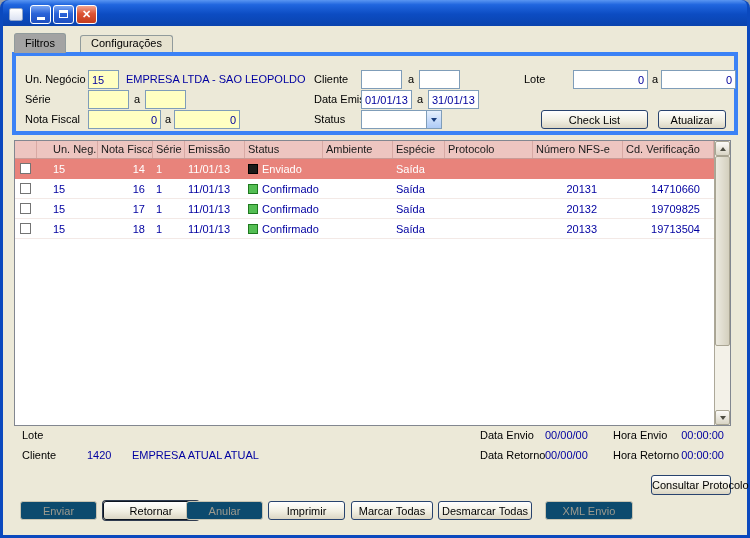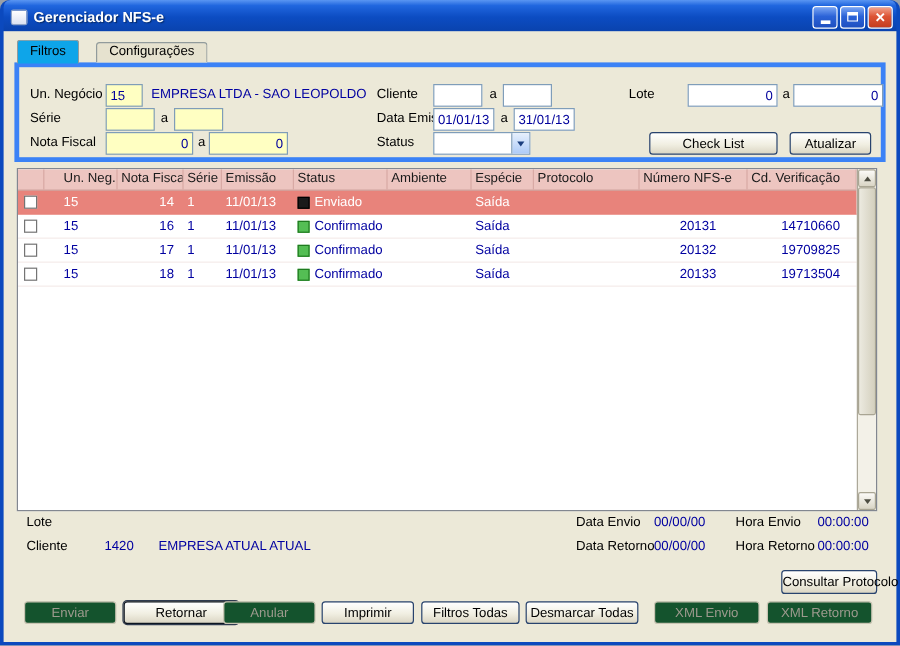--- a/index.html
+++ b/index.html
@@ -23,21 +23,21 @@
   .wc-close { background:linear-gradient(#F2A58F,#DD5435 45%,#C33C1E); color:#fff; font-size:11px; font-weight:bold; }
   .glyph-min { width:8px; height:3px; background:#fff; margin-top:9px; }
   .glyph-max { width:9px; height:8px; border:1px solid #fff; border-top-width:3px; }
 
   
   .wbody { position:relative; width:744px; height:509px; background:#ECE9D8; }
 
   
   .tabs { position:absolute; top:7px; left:11px; height:20px; z-index:3; }
   .tab { position:absolute; padding:0 10px; border:1px solid #919B9C; border-bottom:none;
-         border-radius:3px 3px 0 0; background:#0ea5e9; line-height:18px; cursor:default; white-space:nowrap; }
+         border-radius:3px 3px 0 0; background:#a3a3a3; line-height:18px; cursor:default; white-space:nowrap; }
   .tab-active { left:0; top:0; height:20px; z-index:3; font-weight:normal; }
   .tab-idle   { left:66px; top:2px; height:17px; line-height:15px; z-index:1; background:#E6E2CF; }
 
   
   .panel { position:absolute; top:26px; left:9px; width:726px; height:83px;
            border:4px solid #3b82f6; background:#ECE9D8; z-index:2; }
   .frow { position:absolute; left:0; right:0; height:19px; }
   .flabel { position:absolute; line-height:19px; color:#000; white-space:nowrap; }
   .fsep { position:absolute; line-height:19px; color:#000; }
   .fvalue { position:absolute; line-height:19px; color:#0000A0; white-space:nowrap; }
@@ -50,21 +50,21 @@
   .combo-val { flex:1; background:#316AC5; color:#fff; margin:14px; padding:0 3px; line-height:15px; overflow:hidden; }
   .combo-btn { width:15px; flex:0 0 15px; background:linear-gradient(#E6F0FD,#AECBF7); border-left:1px solid #7F9DB9;
                display:flex; align-items:center; justify-content:center; }
   .arr-down { width:0; height:0; border:3px solid transparent; border-top:4px solid #1A3E7E; margin-top:4px; }
 
   
   .btn { position:absolute; height:19px; font-family:"Liberation Sans", sans-serif; font-size:11px; color:#000;
          background:linear-gradient(#FFFFFF,#F1EFE2 55%,#DBD6C4); border:1px solid #28436E; border-radius:3px;
          cursor:default; white-space:nowrap; }
   .btn.default { border-color:#0D1520; box-shadow:0 0 0 1px #2F3B4F; }
-  .btn.disabled { color:#9D9A8E; background:#14532d; border-color:#C8C4B2; box-shadow:none; }
+  .btn.disabled { color:#9D9A8E; background:#0c4a6e; border-color:#C8C4B2; box-shadow:none; }
 
   
   .grid { position:absolute; top:114px; left:11px; width:717px; height:286px; background:#fff;
           border:1px solid #828790; display:flex; }
   .grid-main { flex:1; display:flex; flex-direction:column; overflow:hidden; }
   .ghead { display:flex; height:18px; flex:0 0 18px; background:#EDC5C0; border-bottom:1px solid #C99B96; }
   .hc { border-right:1px solid #D8A9A4; padding:0 3px; line-height:17px; color:#1A1A1A;
         overflow:hidden; white-space:nowrap; cursor:default; }
   .grow { display:flex; height:20px; flex:0 0 20px; background:#fff; color:#0000A0; border-bottom:1px solid #F3E9E6; }
   .grow.sel { background:#E8837B; color:#fff; border-bottom-color:#E8837B; }
@@ -98,21 +98,20 @@
   .dvalue { position:absolute; color:#0000A0; white-space:nowrap; }
   .tright { text-align:right; }
 </style>
 </head>
 <body>
 
 <div class="window">
 
   <div class="titlebar">
     <span class="title-icon"></span>
-    <span class="window-title">Gerenciador NFS-e</span>
     <button class="wc wc-min">
         <span class="glyph-min"></span>
       </button>
     <button class="wc wc-max">
         <span class="glyph-max"></span>
       </button>
     <button class="wc wc-close">
         <span>✕</span>
       </button>
   </div>
@@ -292,19 +291,18 @@
       <span class="dlabel" style="left:601px;top:21px">Hora Retorno</span>
       <span class="dvalue tright" style="left:655px;top:21px;width:57px">00:00:00</span>
     </div>
 
     <button class="btn" style="left:648px;top:449px;width:80px;height:20px">Consultar Protocolo</button>
 
     <button class="btn disabled" style="left:17px;top:475px;width:77px">Enviar</button>
     <button class="btn default" style="left:100px;top:475px;width:96px">Retornar</button>
     <button class="btn disabled" style="left:183px;top:475px;width:77px">Anular</button>
     <button class="btn" style="left:265px;top:475px;width:77px">Imprimir</button>
-    <button class="btn" style="left:348px;top:475px;width:82px">Filtros Todas</button>
+    <button class="btn" style="left:348px;top:475px;width:82px">Marcar Todas</button>
     <button class="btn" style="left:435px;top:475px;width:94px">Desmarcar Todas</button>
     <button class="btn disabled" style="left:542px;top:475px;width:88px">XML Envio</button>
-    <button class="btn disabled" style="left:636px;top:475px;width:88px">XML Retorno</button>
 
   </div>
 </div>
 
 </body></html>

